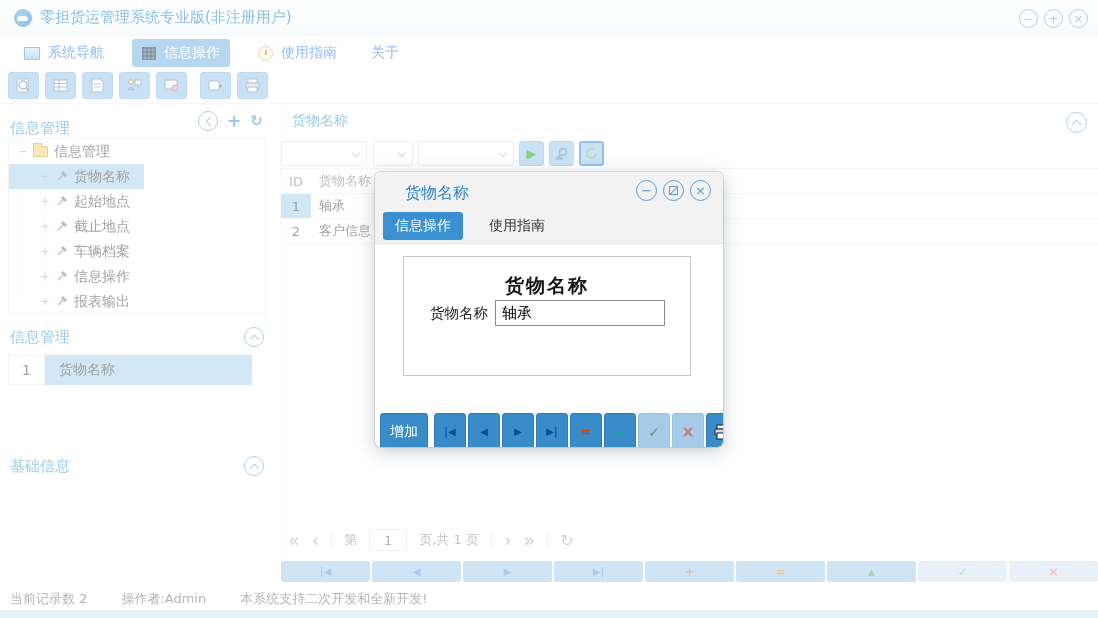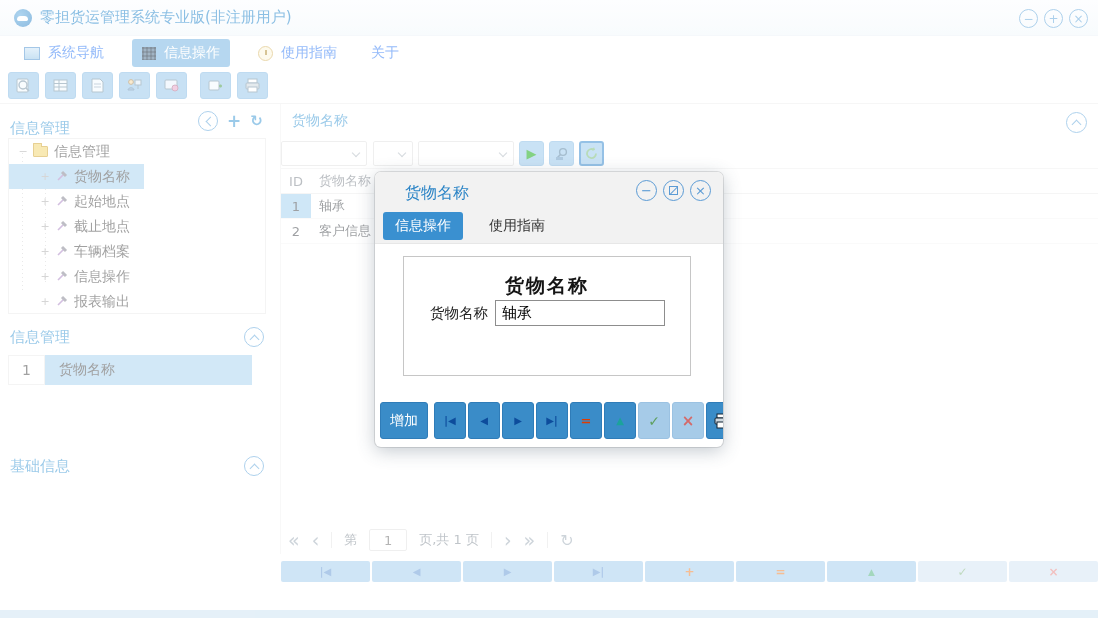--- a/index.html
+++ b/index.html
@@ -141,21 +141,21 @@
   .dlg-box { position:absolute; left:28px; top:84px; width:288px; height:120px;
     border:1px solid #c6c6c6; background:#fff; }
   .dlg-heading { margin-top:16px; text-align:center; font-size:19px; font-weight:600;
     color:#151515; letter-spacing:2px; }
   .dlg-formrow { position:absolute; left:0; top:56px; width:100%; display:flex; align-items:center; }
   .dlg-label { position:absolute; left:26px; font-size:14.5px; color:#222; }
   .dlg-input { position:absolute; left:91px; top:-13px; width:170px; height:26px;
     border:1px solid #8d8d8d; font-size:15px; padding-left:6px; color:#000; font-family:inherit; }
   .dlg-btnbar { position:absolute; left:5px; top:230px; height:37px; display:flex; gap:2px; }
   .dbtn { height:37px; background:#3a8cc8; border:1px solid #2f7cb8; border-radius:3px;
-    display:flex; align-items:center; justify-content:center; }
+    display:flex; align-items:center; justify-content:center;margin-top:11px; }
   .dbtn.add { width:48px; color:#fff; font-size:14px; margin-right:4px; }
   .dbtn.nav { width:32px; font-size:10px; font-weight:bold; color:#0d4c9c; }
   .dbtn.eq { color:#e03c00; font-size:13px; }
   .dbtn.tri { color:#1ba39b; font-size:10px; }
   .dbtn.disabled { background:#a6cbe8; border-color:#9bc2e2; }
   .dbtn.ok { color:#5fa05f; font-size:14px; }
   .dbtn.no { color:#d46a6a; font-size:15px; }
   .dbtn.print { width:32px; }
 </style>
 </head>
@@ -401,20 +401,25 @@
       <div class="bbtn">◀</div>
       <div class="bbtn">▶</div>
       <div class="bbtn">▶|</div>
       <div class="bbtn orange">+</div>
       <div class="bbtn orange">=</div>
       <div class="bbtn green">▲</div>
       <div class="bbtn lite ok">✓</div>
       <div class="bbtn lite no">×</div>
     </div>
 
+    <div class="statusbar">
+      <span>当前记录数 2</span>
+      <span>操作者:Admin</span>
+      <span>本系统支持二次开发和全新开发!</span>
+    </div>
     <div class="bottom-strip"></div>
   </div>
 
   <div class="dialog">
     <div class="dlg-top">
       <div class="dlg-title">货物名称</div>
       <div class="dlg-controls">
         <div class="dcirc">−</div>
         <div class="dcirc">
           <span class="restore-glyph"></span>

